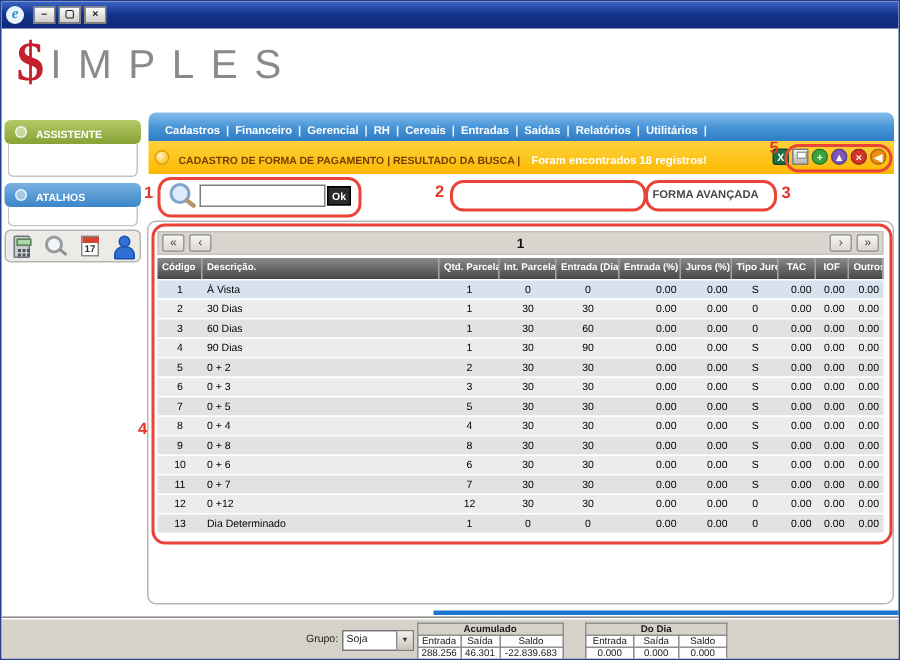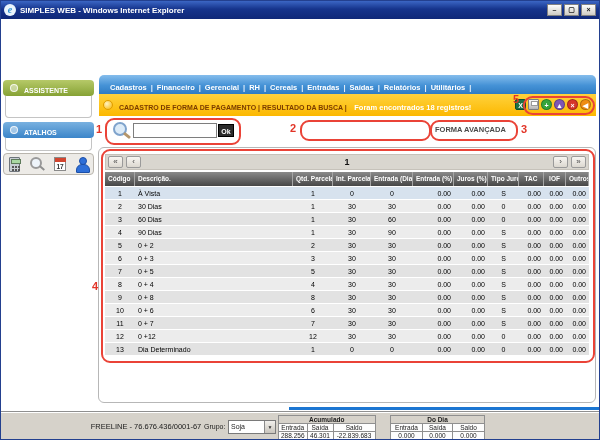--- a/index.html
+++ b/index.html
@@ -121,26 +121,28 @@
   #acumulado-table{left:277px;}
   #dodia-table{left:389px;}
 </style>
 </head>
 <body>
 
 <div class="window">
 
   <div class="titlebar">
     <span class="ie-icon">e</span>
-    <span class="win-title">SIMPLES WEB - Windows Internet Explorer</span>
     <span class="winbtn">–</span>
     <span class="winbtn">▢</span>
     <span class="winbtn">×</span>
   </div>
 
+  <div class="logo">
+    <span class="logo-dollar">$</span><span class="logo-rest">IMPLES</span>
+  </div>
 
   <div class="menubar" id="menu-items"><span class="menu-item">Cadastros</span><span class="menu-sep">|</span><span class="menu-item">Financeiro</span><span class="menu-sep">|</span><span class="menu-item">Gerencial</span><span class="menu-sep">|</span><span class="menu-item">RH</span><span class="menu-sep">|</span><span class="menu-item">Cereais</span><span class="menu-sep">|</span><span class="menu-item">Entradas</span><span class="menu-sep">|</span><span class="menu-item">Saídas</span><span class="menu-sep">|</span><span class="menu-item">Relatórios</span><span class="menu-sep">|</span><span class="menu-item">Utilitários</span><span class="menu-sep">|</span></div>
 
   <div class="yellowbar">
     <span class="yb-bullet"></span>
     <span class="yb-text">
       <span class="yb-title">CADASTRO DE FORMA DE PAGAMENTO | RESULTADO DA BUSCA |</span>
       <span class="yb-result">Foram encontrados 18 registros!</span>
     </span>
     <span class="action-icons" id="action-icons">
@@ -377,21 +379,20 @@
   <div class="ann" style="left:100px;top:148px;width:494px;height:214px;"></div>
   <div class="ann" style="left:522px;top:95px;width:72px;height:19px;border-radius:10px;"></div>
   <span class="ann-num" style="left:95px;top:122px;">1</span>
   <span class="ann-num" style="left:289px;top:121px;">2</span>
   <span class="ann-num" style="left:520px;top:122px;">3</span>
   <span class="ann-num" style="left:91px;top:279px;">4</span>
   <span class="ann-num" style="left:512px;top:92px;">5</span>
 
   <div class="blue-line"></div>
   <div class="statusbar">
-    <span class="freeline">FREELINE - 76.676.436/0001-67</span>
     <span class="grupo-label">Grupo:</span>
     <span class="grupo-select">
       <span class="grupo-value">Soja</span>
       <span class="grupo-arrow">▼</span>
     </span>
     <table class="mini" id="acumulado-table">
         <tbody>
           <tr>
             <td colspan="3" class="mt-title">Acumulado</td>
           </tr>

